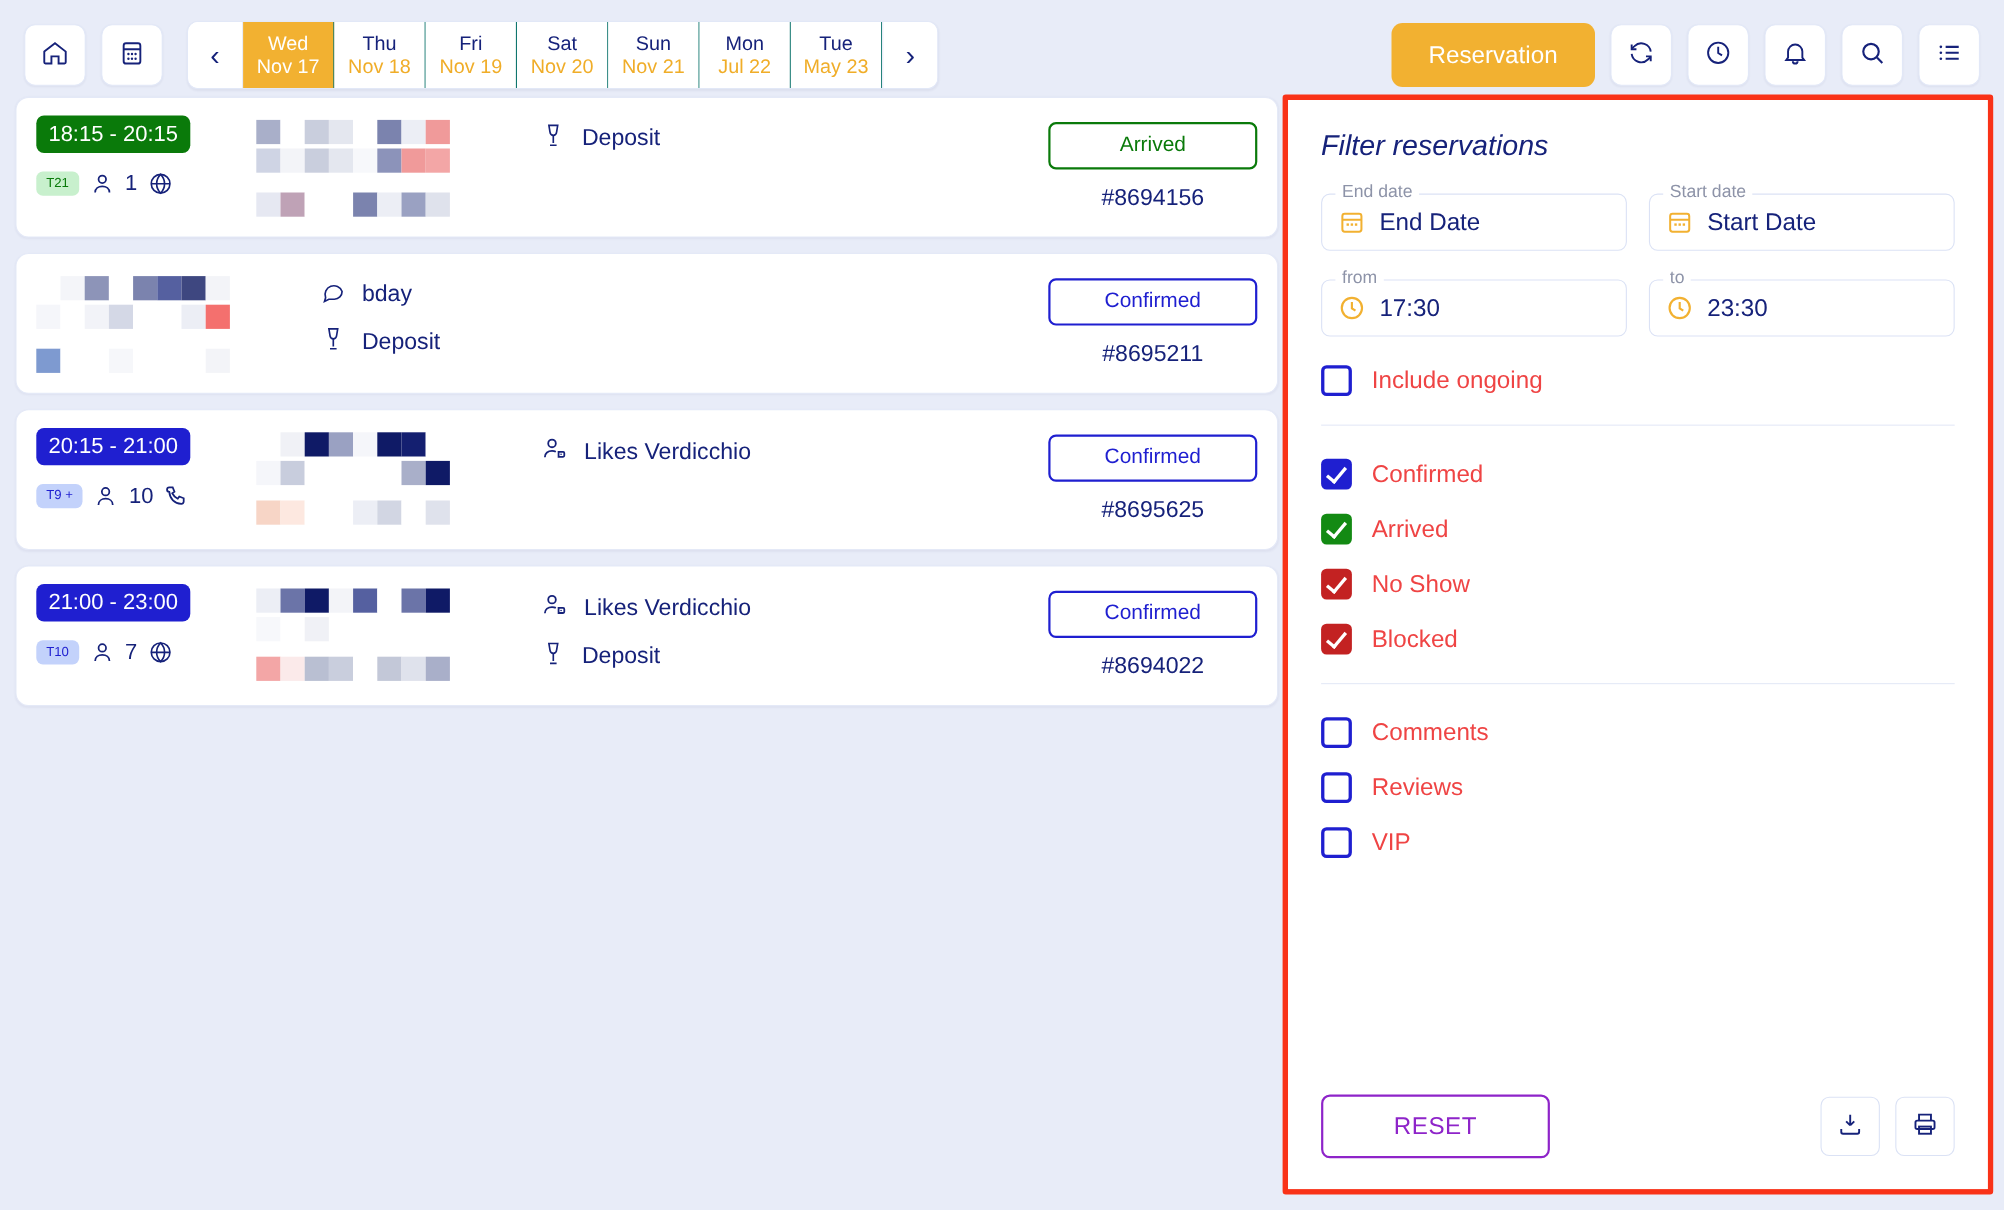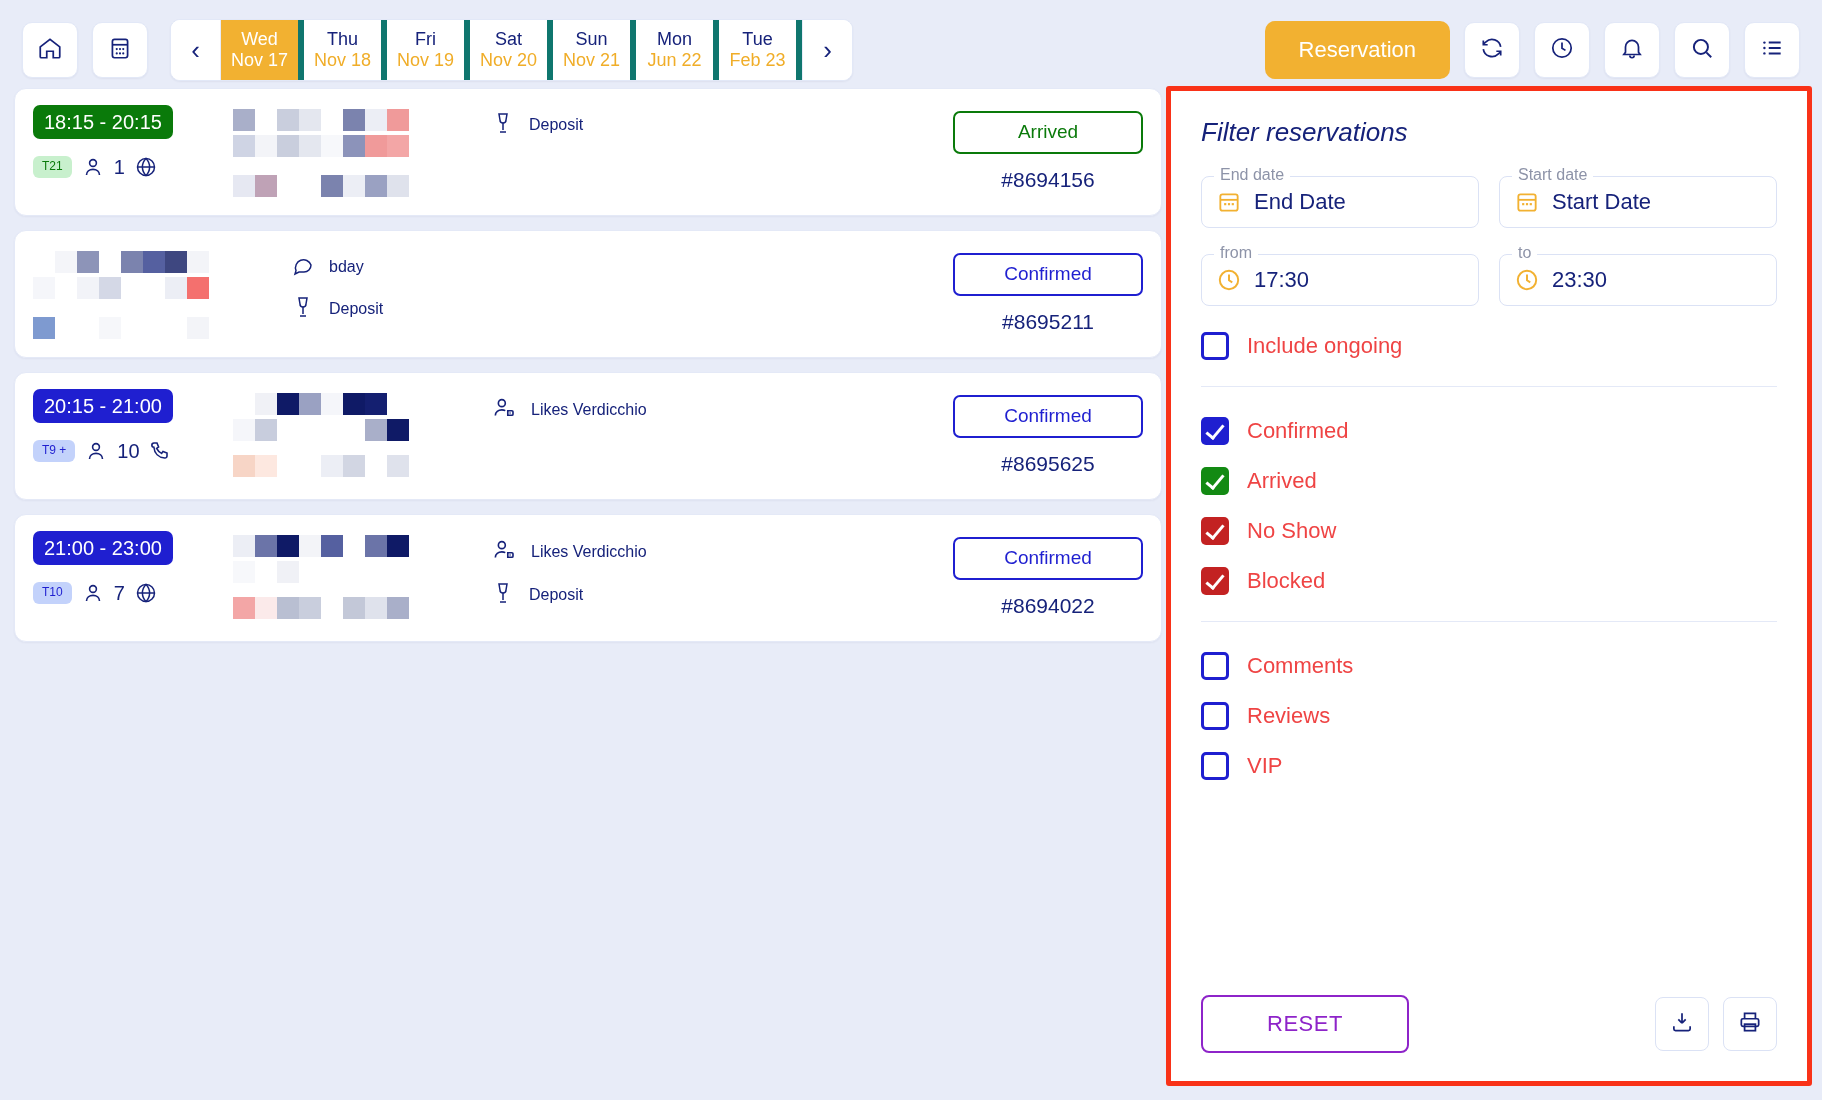--- a/index.html
+++ b/index.html
@@ -27,21 +27,21 @@
     box-shadow: 0 1px 2px rgba(30,40,90,.06);
   }
   .date-arrow {
     width: 50px; display: flex; align-items: center; justify-content: center;
     color: #16227a; font-size: 26px; background: #fff;
     border-right: 1px solid #e8ecf8;
   }
   .date-arrow.right { border-right: none; border-left: 1px solid #e8ecf8; }
   .day-cell {
     width: 83px; display: flex; flex-direction: column; align-items: center;
-    justify-content: center; gap: 1px; border-right: 6px solid #0f766e; background: #fff;
+    justify-content: center; gap: 1px; border-right: 1px solid #0f766e; background: #fff;
   }
   .day-cell:last-of-type { border-right: none; }
   .day-cell .dow { font-size: 18px; color: #16227a; line-height: 1.1; }
   .day-cell .dnum { font-size: 18px; color: #f0ad28; line-height: 1.1; }
   .day-cell.active { background: #f2b131; }
   .day-cell.active .dow, .day-cell.active .dnum { color: #fff; }
 
   .spacer { flex: 1; }
   .reserve-btn {
     background: #f2b131; color: #fff; border: none; border-radius: 10px;
@@ -69,21 +69,21 @@
   .guest-count { font-size: 20px; color: #16227a; }
   .icon-ink { color: #16227a; display: flex; align-items: center; }
 
   .col-blur { width: 240px; flex: none; padding-top: 4px; }
   .blur-row { display: flex; gap: 0; height: 22px; margin-bottom: 4px; }
   .blur-row2 { display: flex; gap: 0; height: 22px; }
   .bk { width: 22px; height: 22px; display: inline-block; }
 
   .col-tags { flex: 1; padding-top: 6px; padding-left: 18px; }
   .tag-row { display: flex; align-items: center; gap: 14px; margin-bottom: 14px; color: #16227a; }
-  .tag-row span.txt { font-size: 16px; color: #16227a; }
+  .tag-row span.txt { font-size: 21px; color: #16227a; }
 
   .col-status { width: 190px; flex: none; text-align: center; padding-top: 6px; }
   .status-chip {
     display: block; width: 100%; border: 2px solid; border-radius: 7px;
     background: #fff; font-size: 19px; padding: 9px 0; line-height: 1.1;
   }
   .res-id { font-size: 21px; color: #16227a; margin-top: 14px; }
 
   
   .filter-wrap {
@@ -179,25 +179,25 @@
       <div class="day-cell">
         <span class="dow">Sat</span>
         <span class="dnum">Nov 20</span>
       </div>
       <div class="day-cell">
         <span class="dow">Sun</span>
         <span class="dnum">Nov 21</span>
       </div>
       <div class="day-cell">
         <span class="dow">Mon</span>
-        <span class="dnum">Jun 22</span>
+        <span class="dnum">Jul 22</span>
       </div>
       <div class="day-cell">
         <span class="dow">Tue</span>
-        <span class="dnum">Feb 23</span>
+        <span class="dnum">May 23</span>
       </div>
       <div class="date-arrow right">›</div>
     </div>
 
     <div class="spacer"></div>
 
     <button class="reserve-btn">Reservation</button>
 
     <div class="hdr-btn">
       <span>

